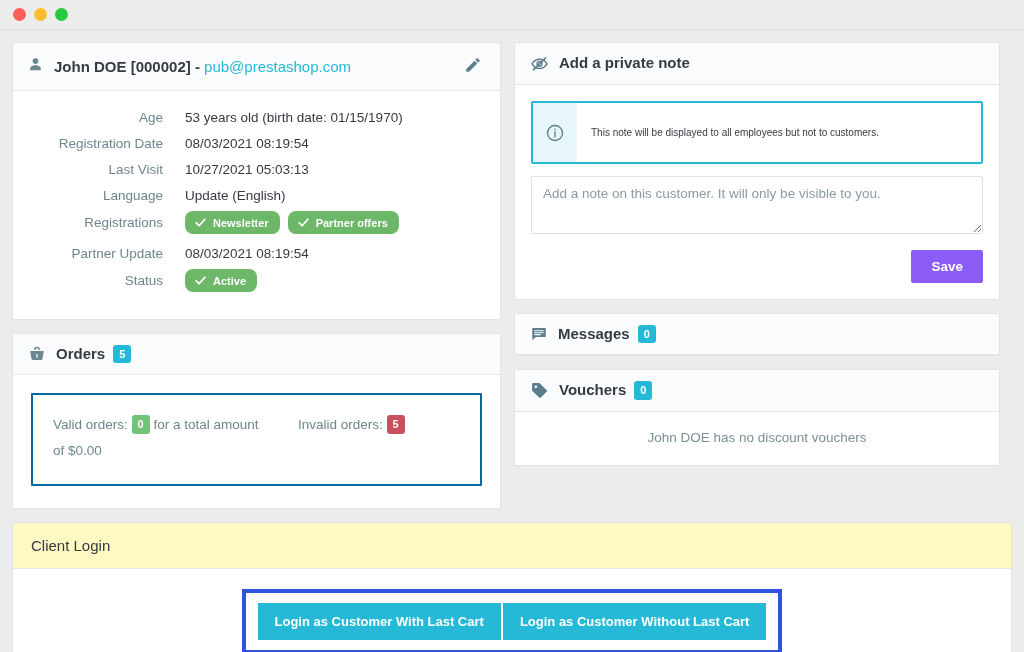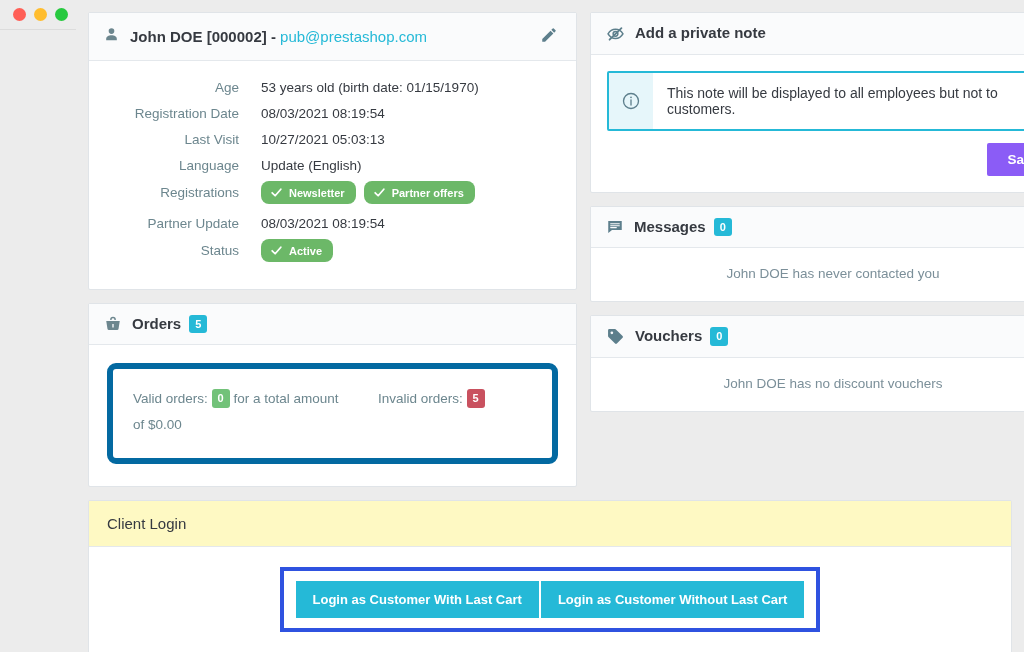--- a/index.html
+++ b/index.html
@@ -8,21 +8,21 @@
     width: 1024px; height: 652px;
     background: #1e1e1e;
     font-family: "Liberation Sans", sans-serif;
     overflow: hidden;
   }
 
   
   .window {
     width: 1024px; height: 652px;
     background: #ececec;
-    display: flex; 
+    display: flex; flex-direction: column;
   }
   .titlebar {
     height: 30px; flex: 0 0 30px;
     background: #ececec;
     display: flex; align-items: center;
     padding-left: 13px;
     border-bottom: 1px solid #dcdcdc;
   }
   .dot { width: 13px; height: 13px; border-radius: 50%; margin-right: 8px; }
   .dot.red    { background: #ff5f56; }
@@ -97,21 +97,21 @@
   
   .count-badge {
     display: inline-block; margin-left: 8px;
     background: #25b9d7; color: #fff;
     font-size: 11px; font-weight: 700;
     border-radius: 3px; padding: 2px 6px; line-height: 1.3;
     min-width: 17px; text-align: center;
   }
   .orders-body { padding: 18px 18px 22px 18px; }
   .orders-inner {
-    border: 6px solid #0369a1; border-radius: 9px;
+    border: 2px solid #0369a1; border-radius: 1px;
     padding: 17px 20px 20px 20px;
     display: flex; gap: 30px;
   }
   .orders-valid { width: 215px; flex: 0 0 215px; font-size: 13.5px; color: #6c868e; line-height: 26px; }
   .orders-invalid { font-size: 13.5px; color: #6c868e; line-height: 26px; }
   .pill {
     display: inline-block; color: #fff;
     font-size: 11px; font-weight: 700;
     border-radius: 3px; padding: 2px 6px;
     min-width: 17px; text-align: center; line-height: 1.3;
@@ -125,21 +125,21 @@
   .alert-info {
     display: flex; align-items: stretch;
     border: 2px solid #25b9d7; border-radius: 2px;
     background: #fff; margin-bottom: 12px;
   }
   .alert-icon {
     flex: 0 0 44px; background: #e6f6fa;
     display: flex; align-items: center; justify-content: center;
   }
   .alert-text {
-    padding: 12px 14px; font-size: 14px; color: #363a41;
+    padding: 24px 14px; font-size: 10px; color: #363a41;
   }
   .note-textarea {
     width: 100%; height: 58px;
     border: 1px solid #dfe3e8; border-radius: 2px;
     padding: 9px 11px;
     font-family: "Liberation Sans", sans-serif;
     font-size: 13.5px; color: #363a41;
     resize: vertical; outline: none;
     background: #fff;
   }
@@ -331,40 +331,40 @@
             <div class="alert-info">
               <div class="alert-icon">
                 <svg width="20" height="20" viewBox="0 0 24 24" fill="none" stroke="#5d7f8c" stroke-width="1.6">
                   <circle cx="12" cy="12" r="9"></circle>
                   <path d="M12 10.6v6.2" stroke-linecap="round"></path>
                   <circle cx="12" cy="7.6" r="1.05" fill="#5d7f8c" stroke="none"></circle>
                 </svg>
               </div>
               <div class="alert-text">This note will be displayed to all employees but not to customers.</div>
             </div>
+            <textarea class="note-textarea" placeholder="Add a note on this customer. It will only be visible to you." style=""></textarea>
             <div class="note-actions">
               <button class="btn-primary">Save</button>
             </div>
           </div>
         </div>
 
         <div class="card mt13">
           <div class="card-header">
             <span class="hdr-icon">
               <svg width="18" height="18" viewBox="0 0 24 24" fill="#5d7f8c">
                 <path d="M3 4h18v12H8l-5 4V4z"></path>
                 <g stroke="#fafbfc" stroke-width="1.4" stroke-linecap="round">
                   <path d="M6.2 7.6h11.6M6.2 10.2h11.6M6.2 12.8h7.6"></path>
                 </g>
               </svg>
             </span>
             <span>Messages</span>
             <span class="count-badge">0</span>
           </div>
-          <div class="empty-msg">John DOE has never contacted you</div>
         </div>
 
         <div class="card mt13">
           <div class="card-header">
             <span class="hdr-icon">
               <svg width="19" height="19" viewBox="0 0 24 24" fill="#5d7f8c">
                 <path d="M11.4 2.6H4.2a1.6 1.6 0 00-1.6 1.6v7.2c0 .42.17.83.47 1.13l8.4 8.4a1.6 1.6 0 002.26 0l7.2-7.2a1.6 1.6 0 000-2.26l-8.4-8.4a1.6 1.6 0 00-1.13-.47z"></path>
                 <circle cx="7.4" cy="7.4" r="1.7" fill="#fafbfc"></circle>
               </svg>
             </span>

